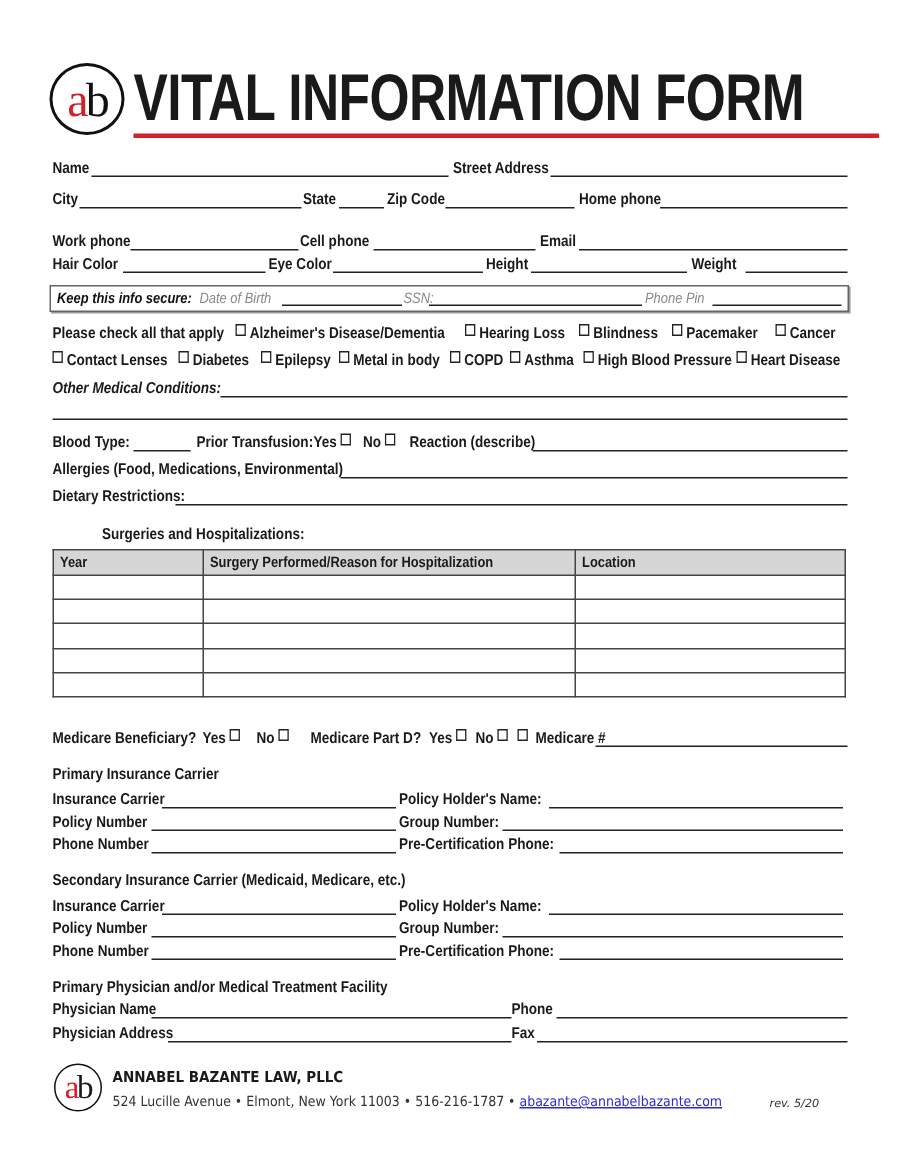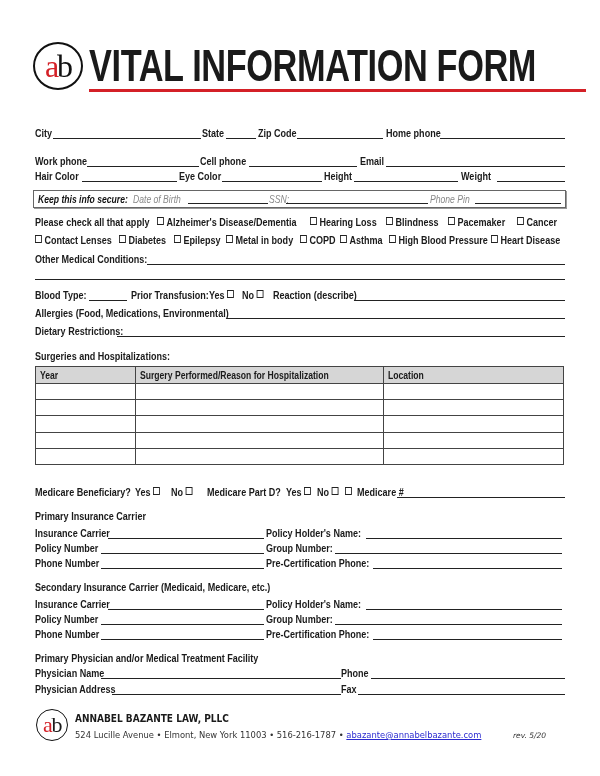--- a/index.html
+++ b/index.html
@@ -59,20 +59,26 @@
 
   <div class="header">
     <div class="logo">
       <span class="a">a</span>
         <span class="b">b</span>
     </div>
     <div class="title">VITAL INFORMATION FORM</div>
     <div class="title-rule"></div>
   </div>
 
+  <div class="row" style="top:104px;">
+    <span class="lbl abs" style="left:0">Name</span>
+    <span class="blank abs" style="left:26px;width:238px"></span>
+    <span class="lbl abs" style="left:267px">Street Address</span>
+    <span class="blank abs" style="left:332px;width:198px"></span>
+  </div>
 
   <div class="row" style="top:125px;">
     <span class="lbl abs" style="left:0">City</span>
     <span class="blank abs" style="left:18px;width:148px"></span>
     <span class="lbl abs" style="left:167px">State</span>
     <span class="blank abs" style="left:191px;width:30px"></span>
     <span class="lbl abs" style="left:223px">Zip Code</span>
     <span class="blank abs" style="left:262px;width:86px"></span>
     <span class="lbl abs" style="left:351px">Home phone</span>
     <span class="blank abs" style="left:405px;width:125px"></span>
@@ -121,21 +127,21 @@
     <span class="lbl abs" style="left:0"><span class="chk"></span><span>Contact Lenses</span></span>
     <span class="lbl abs" style="left:84px"><span class="chk"></span><span>Diabetes</span></span>
     <span class="lbl abs" style="left:139px"><span class="chk"></span><span>Epilepsy</span></span>
     <span class="lbl abs" style="left:191px"><span class="chk"></span><span>Metal in body</span></span>
     <span class="lbl abs" style="left:265px"><span class="chk"></span><span>COPD</span></span>
     <span class="lbl abs" style="left:305px"><span class="chk"></span><span>Asthma</span></span>
     <span class="lbl abs" style="left:354px"><span class="chk"></span><span>High Blood Pressure</span></span>
     <span class="lbl abs" style="left:456px"><span class="chk"></span><span>Heart Disease</span></span>
   </div>
 
-  <div class="row" style="top:251px;">
+  <div class="row" style="top:251px;font-style:italic;">
     <span class="lbl abs" style="left:0">Other Medical Conditions:</span>
     <span class="blank abs" style="left:112px;width:418px"></span>
   </div>
   <div class="fullrule" style="top:279px;"></div>
 
   <div class="row" style="top:287px;">
     <span class="lbl abs" style="left:0">Blood Type:</span>
     <span class="blank abs" style="left:54px;width:38px"></span>
     <span class="lbl abs" style="left:96px">Prior Transfusion:</span>
     <span class="lbl abs" style="left:174px"><span>Yes</span> <span class="chk"></span></span>
@@ -147,21 +153,21 @@
   <div class="row" style="top:305px;">
     <span class="lbl abs" style="left:0">Allergies (Food, Medications, Environmental)</span>
     <span class="blank abs" style="left:192px;width:338px"></span>
   </div>
 
   <div class="row" style="top:323px;">
     <span class="lbl abs" style="left:0">Dietary Restrictions:</span>
     <span class="blank abs" style="left:82px;width:448px"></span>
   </div>
 
-  <div class="row" style="top:348px;">
+  <div class="row" style="top:348px;margin-left:33px;">
     <span class="lbl abs" style="left:0">Surgeries and Hospitalizations:</span>
   </div>
 
   <table class="surg-table">
     <thead>
       <tr>
         <th style="width:100px"><span>Year</span></th>
         <th style="width:248px"><span>Surgery Performed/Reason for Hospitalization</span></th>
         <th><span>Location</span></th>
       </tr>

